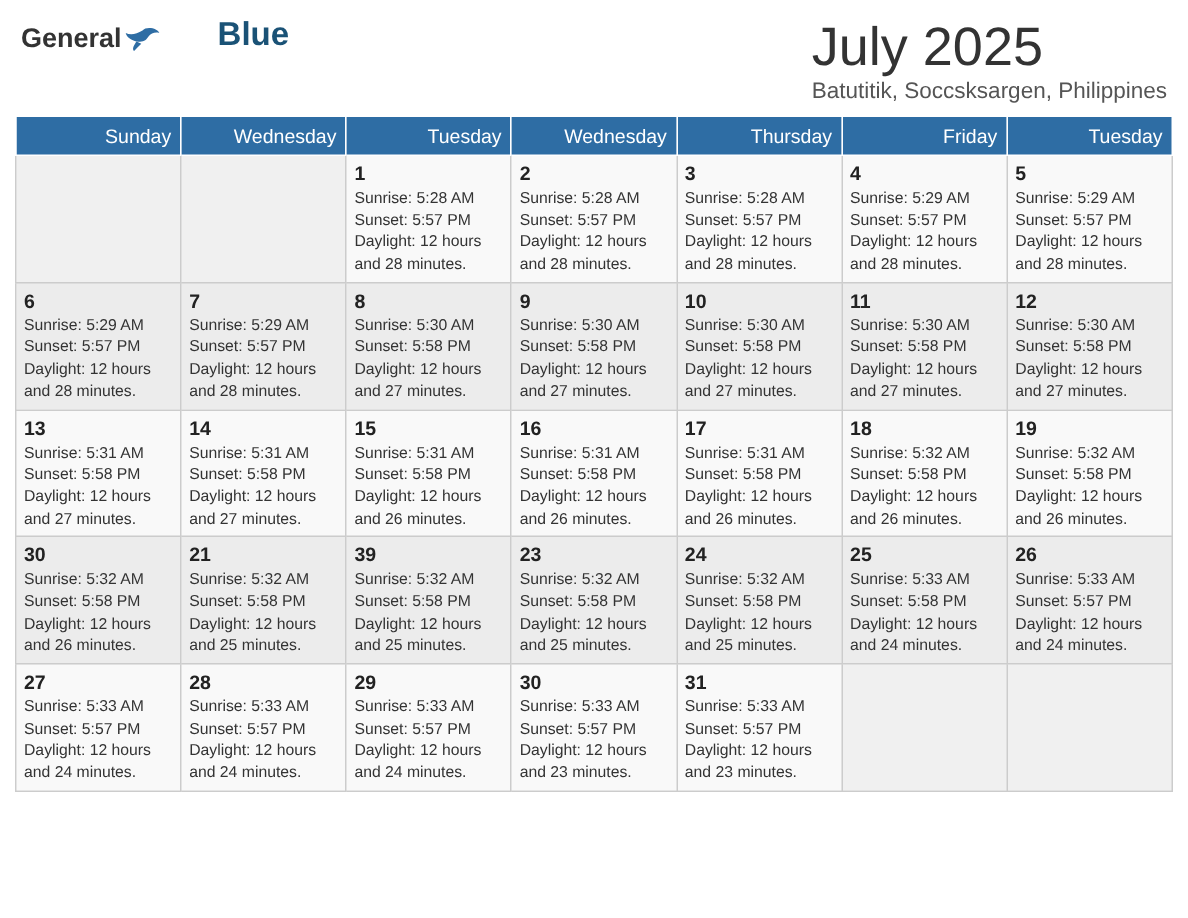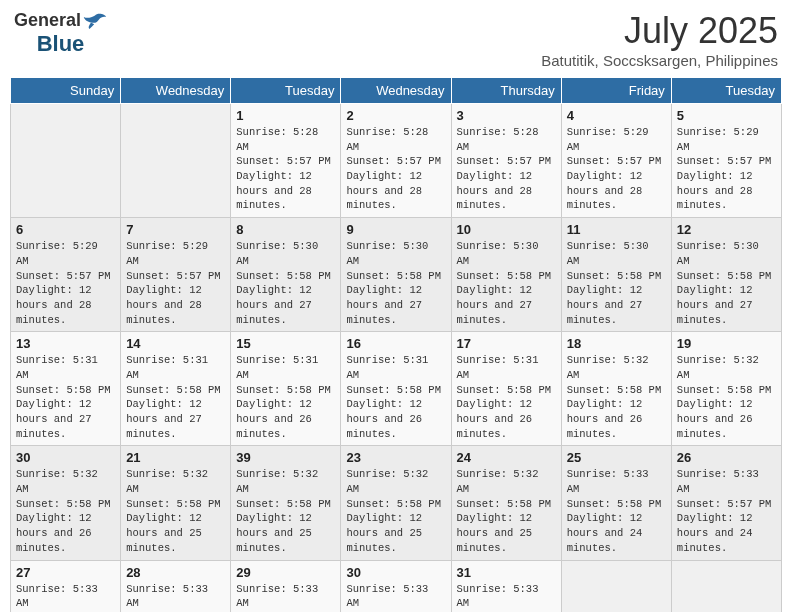--- a/index.html
+++ b/index.html
@@ -12,22 +12,22 @@
     }
     .header {
       display: flex;
       justify-content: space-between;
       align-items: flex-start;
       margin-bottom: 8px;
       padding: 0 4px;
     }
     .logo {
       display: flex;
-      flex-direction: column;
-      align-items: center;
+      align-items: flex-end;
+      gap: 38px;
     }
     .logo-text {
       display: flex;
       align-items: center;
       gap: 2px;
     }
     .logo-general {
       font-size: 18px;
       font-weight: bold;
       color: #333;
@@ -35,21 +35,21 @@
     .logo-blue {
       font-size: 22px;
       font-weight: bold;
       color: #1a5276;
     }
     .logo-bird {
       width: 24px;
       height: 20px;
     }
     .title-block {
-      text-align: right;
+      text-align: left;
     }
     .month-title {
       font-size: 36px;
       color: #333;
       font-weight: normal;
     }
     .location {
       font-size: 15px;
       color: #555;
     }
@@ -85,21 +85,20 @@
       font-weight: bold;
       font-size: 13px;
       color: #222;
       display: block;
       margin-bottom: 2px;
     }
     .day-info {
       color: #333;
       font-size: 10.5px;
       line-height: 1.4;
-      font-family: Liberation Mono, monospace;
     }
     .empty-cell {
       background: #f0f0f0 !important;
     }
   </style>
 </head>
 <body>
 
 <div class="header">
   <div class="logo">

